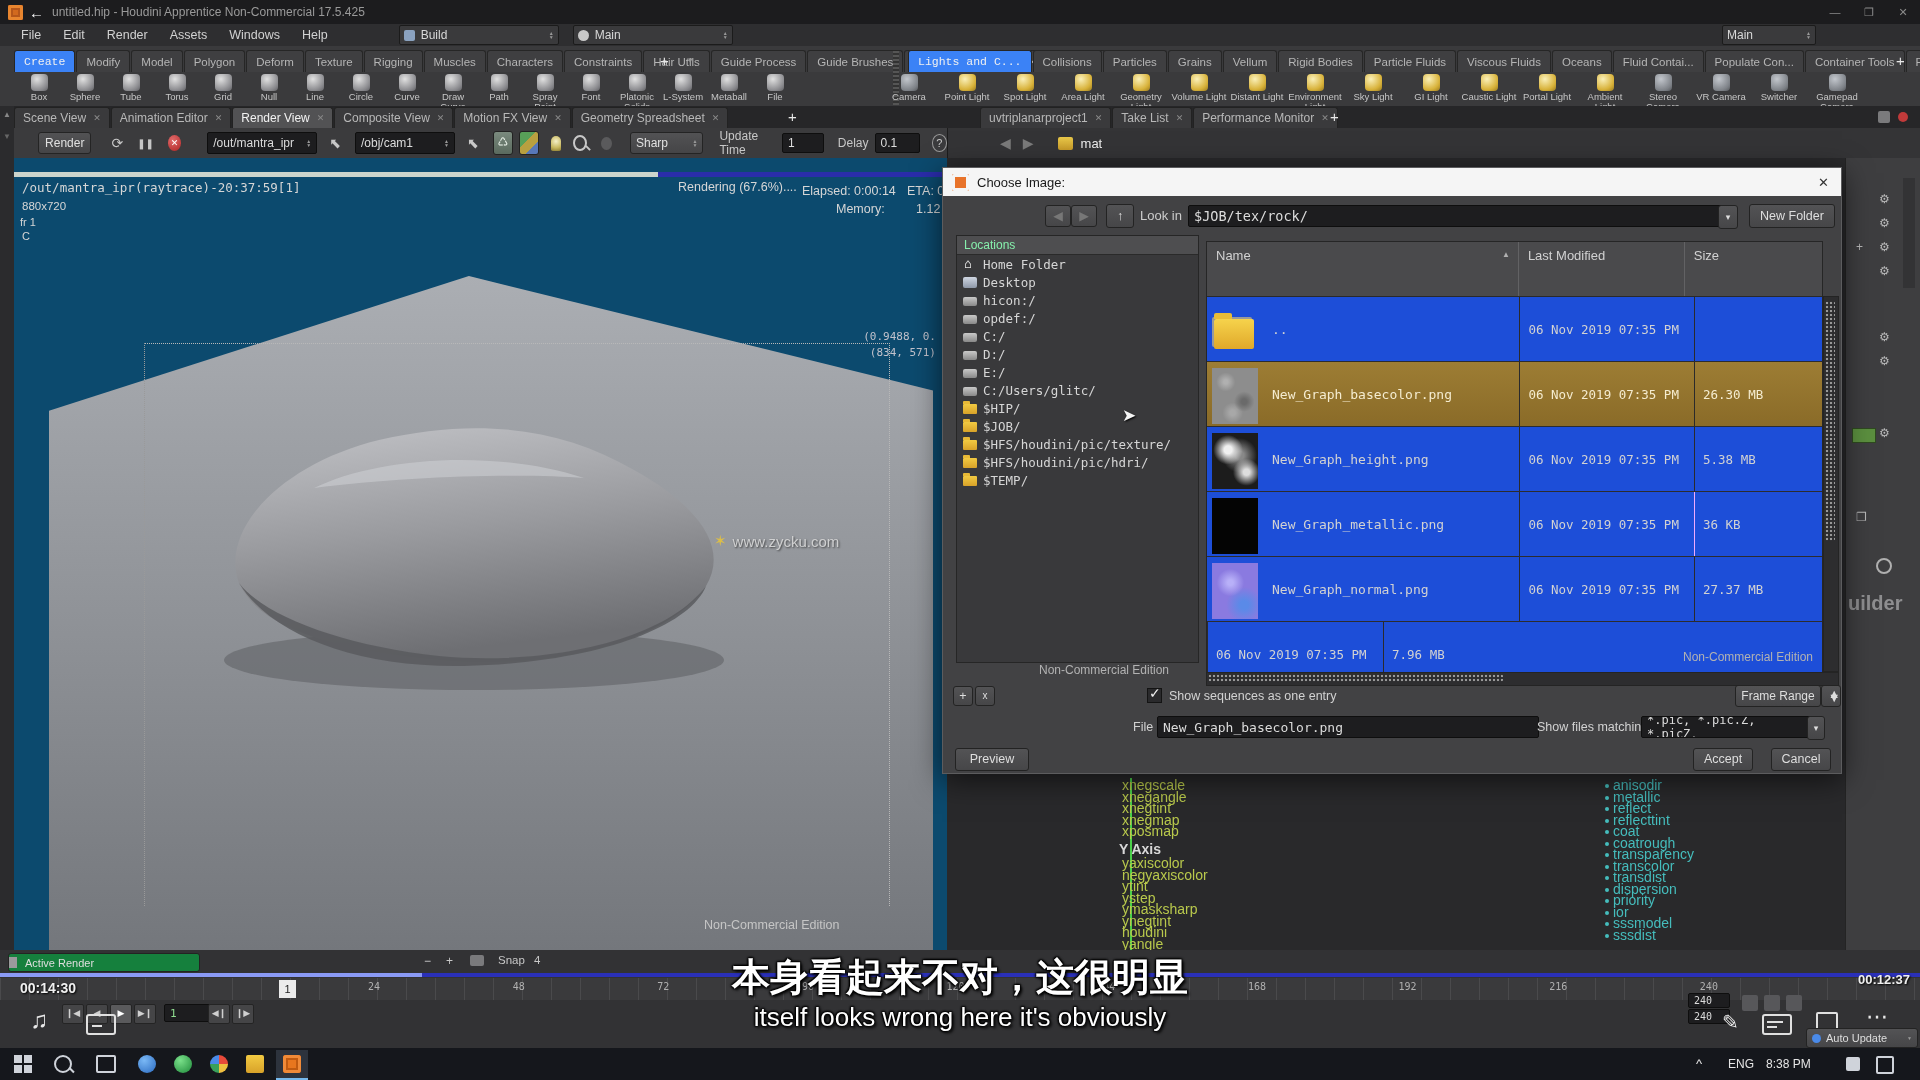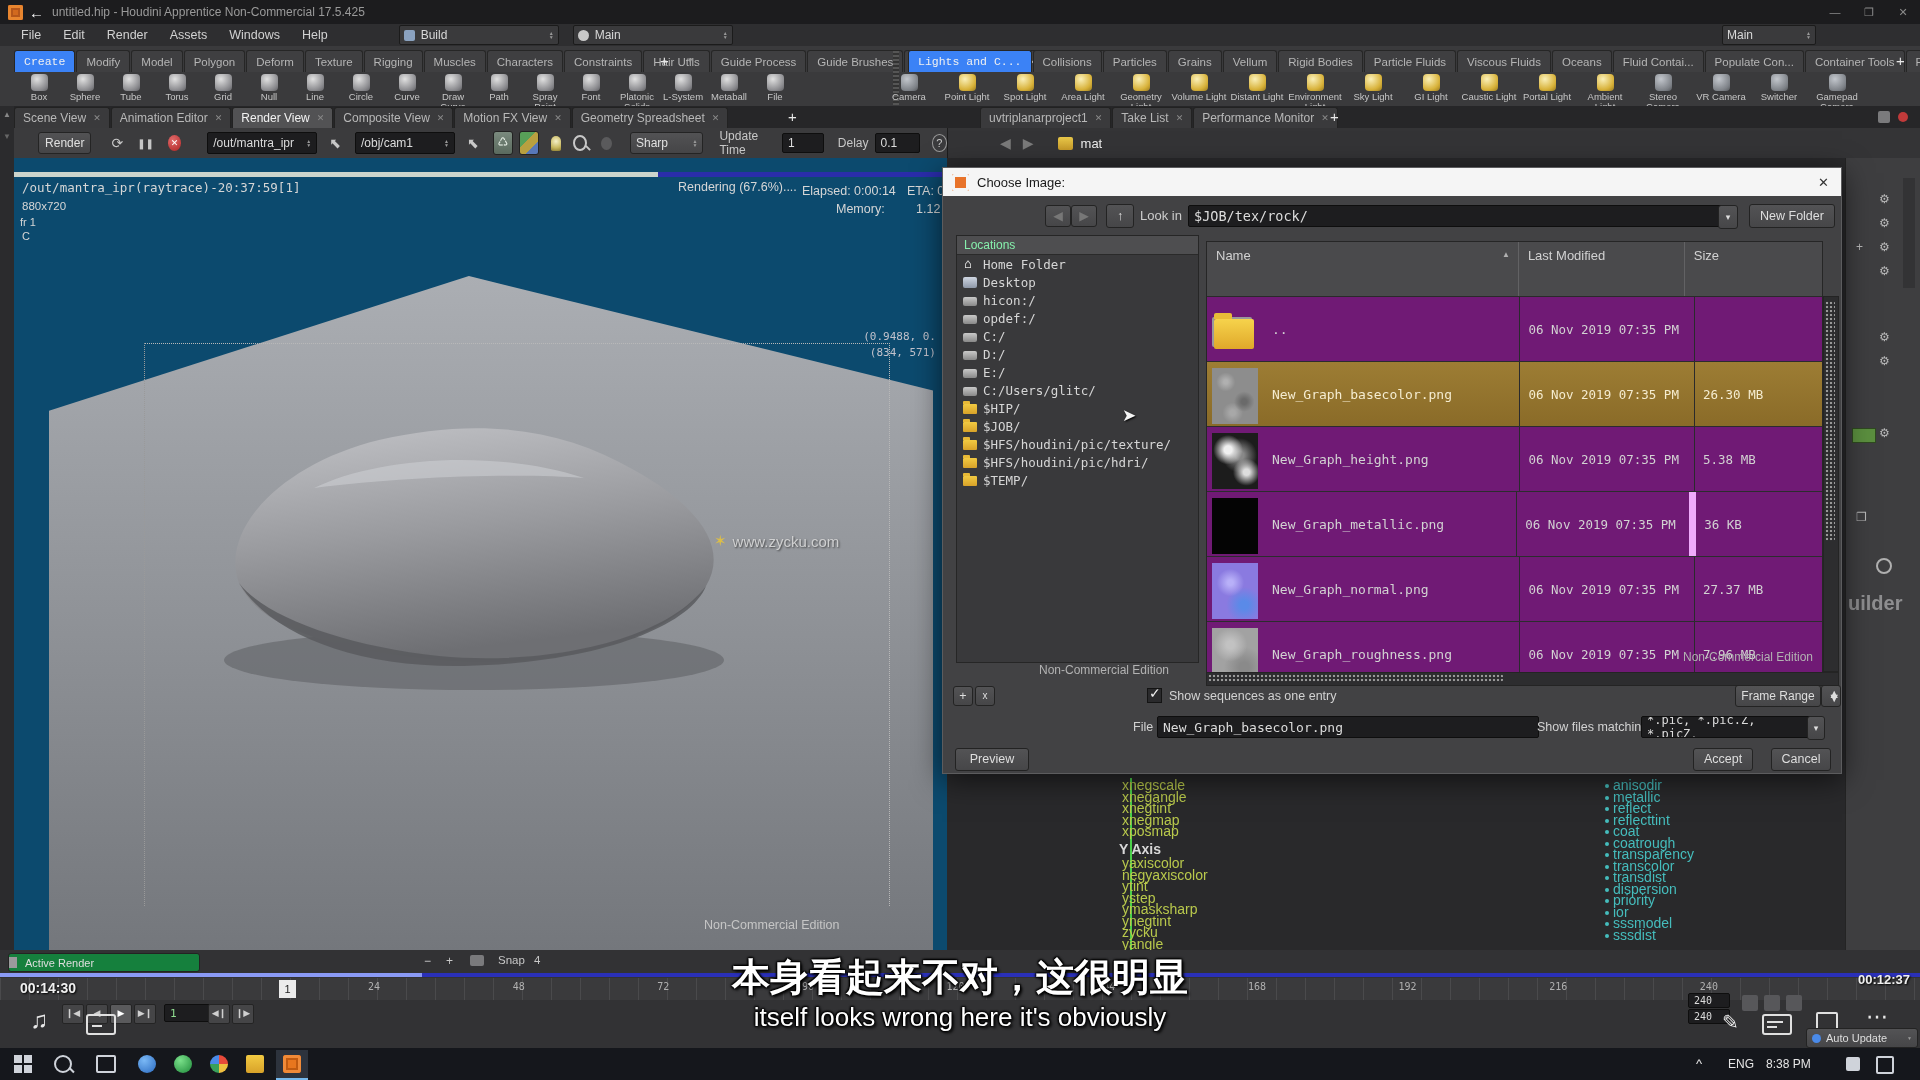--- a/index.html
+++ b/index.html
@@ -75,21 +75,21 @@
   #loc-panel{position:absolute;left:13px;top:67px;width:241px;height:426px;background:#39393b;border:1px solid #262626;}
   #loc-head{background:#4e4e50;color:#86efac;font-size:12px;padding:2px 7px;border-bottom:1px solid #2a2a2a;}
   .loc{display:flex;align-items:center;gap:6px;height:18px;padding-left:6px;color:#d6d6d6;font-size:12.5px;white-space:nowrap;}
   .lic{width:14px;height:11px;flex:none;position:relative;}
   .lic[data-ico="home"]{background:none;}
   .lic[data-ico="home"]::before{content:"⌂";color:#e0e0e0;font-size:13px;line-height:11px;position:absolute;top:-1px;left:1px;}
   .lic[data-ico="desktop"]{background:linear-gradient(#cfd6e2,#8e98a8);border-radius:2px;}
   .lic[data-ico="drive"]{background:linear-gradient(#c8c8c8,#888);border-radius:2px;height:9px;margin-top:2px;}
   .lic[data-ico="folder"]{background:linear-gradient(#f2ca42,#d8a229);border-radius:1px;height:10px;margin-top:2px;}
   .lic[data-ico="folder"]::before{content:"";position:absolute;left:0;top:-3px;width:7px;height:3px;background:#e8b936;border-radius:1px 1px 0 0;}
-  #filelist{position:absolute;left:263px;top:73px;width:615px;height:441px;background:#701a75;border:1px solid #262626;overflow:hidden;}
+  #filelist{position:absolute;left:263px;top:73px;width:615px;height:441px;background:#1d4ed8;border:1px solid #262626;overflow:hidden;}
   #flhead{display:flex;height:54px;background:#4a4a4c;border-bottom:1px solid #2a2a2a;color:#d2d2d2;font-size:13px;}
   #flhead .hc{padding:6px 0 0 9px;border-right:1px solid #626264;}
   .frow{display:flex;height:64px;border-bottom:1px solid #2c2c2e;color:#d2d2d2;}
   .frow[data-selected="true"]{background:linear-gradient(#9d7d34,#8a6b28);color:#f5ecd0;}
   .fc{overflow:hidden;white-space:nowrap;display:flex;align-items:center;}
   .thumb{width:46px;height:56px;margin:4px 14px 0 5px;flex:none;background:#555;}
   .thumb[data-thumb="folder"]{background:none;position:relative;}
   .thumb[data-thumb="folder"]::before{content:"";position:absolute;left:2px;top:16px;width:40px;height:30px;
      background:linear-gradient(#f6d34c,#e0a82a);border-radius:2px;box-shadow:-2px -2px 0 0 #9a9a9a;}
   .thumb[data-thumb="folder"]::after{content:"";position:absolute;left:2px;top:10px;width:18px;height:6px;
@@ -566,21 +566,21 @@
     </div>
   <div class="pitem" style="position:absolute;left:172px;top:686px;color:#d8d8d8;font-weight:bold;">Y Axis</div>
   <div class="pleft" style="position:absolute;left:175px;top:700px;">
 
   <div class="pitem">yaxiscolor</div>
       <div class="pitem">negyaxiscolor</div>
       <div class="pitem">ytint</div>
       <div class="pitem">ystep</div>
       <div class="pitem">ymasksharp</div>
       <div class="pitem">ynegtint</div>
-      <div class="pitem">zycku</div>
+      <div class="pitem">houdini</div>
       <div class="pitem">yangle</div>
     </div>
   <div class="pright" style="position:absolute;left:658px;top:622px;">
 
   <div class="pitem">anisodir</div>
       <div class="pitem">metallic</div>
       <div class="pitem">reflect</div>
       <div class="pitem">reflecttint</div>
       <div class="pitem">coat</div>
       <div class="pitem">coatrough</div>
@@ -735,37 +735,33 @@
           <span class="fc mono" style="width:167px;font-size:12.5px;border-left:1px solid #2a2a2c;padding-left:8px;">06 Nov 2019 07:35 PM</span>
           <span class="fc mono" style="width:120px;font-size:12.5px;border-left:1px solid #2a2a2c;padding-left:8px;">5.38 MB</span>
         </div>
 
         <div class="frow" data-selected="false">
           <span class="fc" style="width:315px;">
             <span class="thumb" data-thumb="metallic"></span>
             <span class="fname">New_Graph_metallic.png</span>
           </span>
           <span class="fc mono" style="width:167px;font-size:12.5px;border-left:1px solid #2a2a2c;padding-left:8px;">06 Nov 2019 07:35 PM</span>
-          <span class="fc mono" style="width:120px;font-size:12.5px;border-left:7px solid #f0abfc;padding-left:8px;">36 KB</span>
+          <span class="fc mono" style="width:120px;font-size:12.5px;border-left:1px solid #f0abfc;padding-left:8px;">36 KB</span>
         </div>
 
         <div class="frow" data-selected="false">
           <span class="fc" style="width:315px;">
             <span class="thumb" data-thumb="normal"></span>
             <span class="fname">New_Graph_normal.png</span>
           </span>
           <span class="fc mono" style="width:167px;font-size:12.5px;border-left:1px solid #2a2a2c;padding-left:8px;">06 Nov 2019 07:35 PM</span>
           <span class="fc mono" style="width:120px;font-size:12.5px;border-left:1px solid #2a2a2c;padding-left:8px;">27.37 MB</span>
         </div>
 
         <div class="frow" data-selected="false">
-          <span class="fc" style="width:315px;">
-            <span class="thumb" data-thumb="roughness"></span>
-            <span class="fname">New_Graph_roughness.png</span>
-          </span>
           <span class="fc mono" style="width:167px;font-size:12.5px;border-left:1px solid #2a2a2c;padding-left:8px;">06 Nov 2019 07:35 PM</span>
           <span class="fc mono" style="width:120px;font-size:12.5px;border-left:1px solid #2a2a2c;padding-left:8px;">7.96 MB</span>
         </div>
       </div>
   </div>
   <div class="scrtrack" style="left:880px;top:128px;width:14px;height:374px;">
     <div class="scrhandle gripdots" style="left:1px;top:4px;width:10px;height:240px;"></div>
   </div>
   <div class="scrtrack" style="left:263px;top:504px;width:631px;height:12px;">
     <div class="scrhandle gripdots" style="left:1px;top:1px;width:295px;height:8px;"></div>

